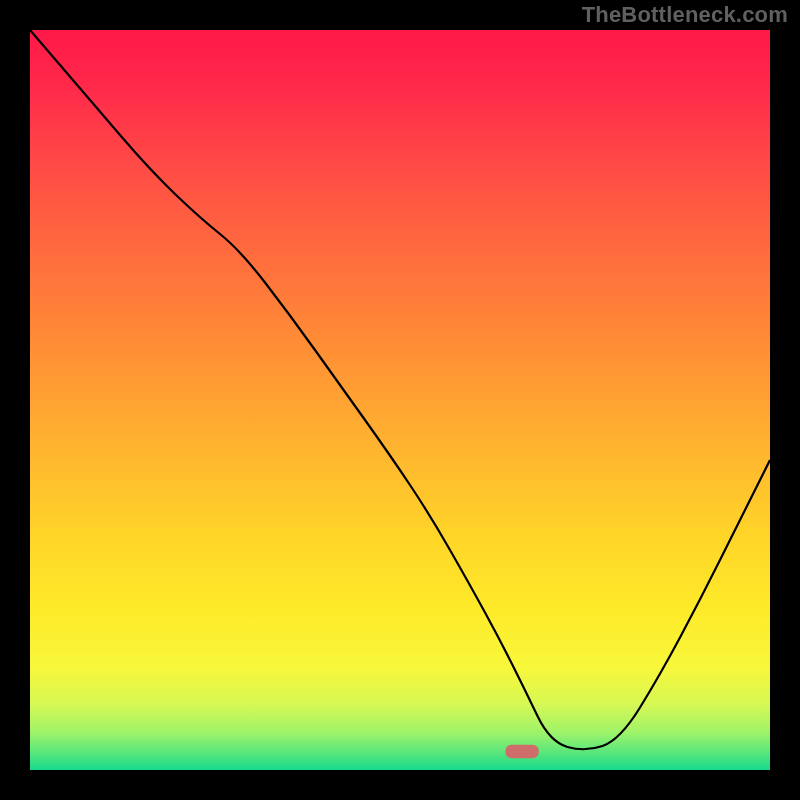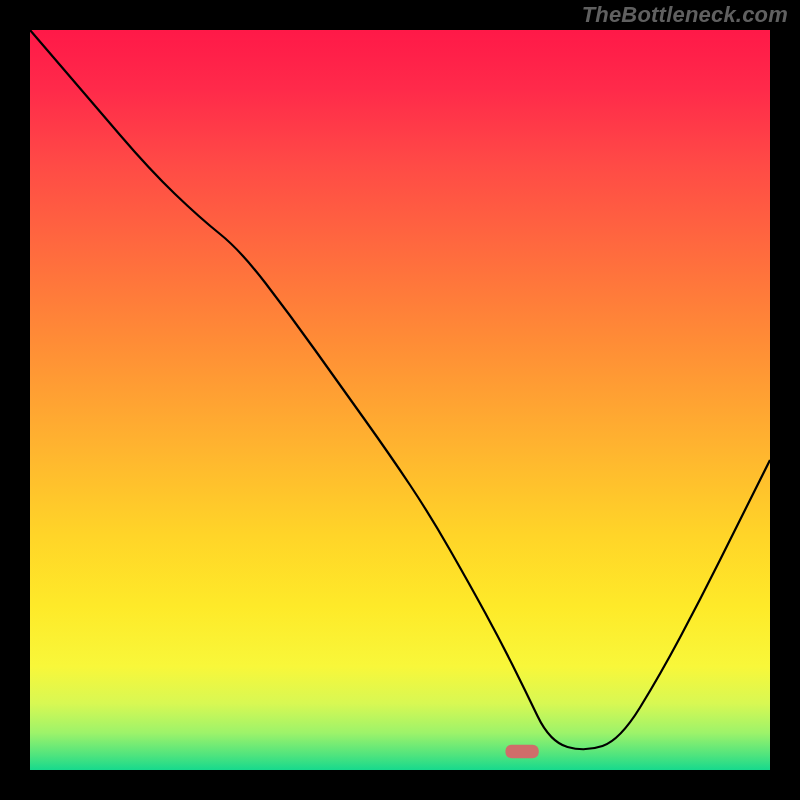--- a/index.html
+++ b/index.html
@@ -20,21 +20,20 @@
     background: #000;
   }
   .watermark {
     position: absolute;
     top: 2px;
     right: 12px;
     color: #606060;
     font-size: 22px;
     font-weight: bold;
     letter-spacing: 0.2px;
-    font-style: italic;
   }
   .plot {
     position: absolute;
     top: 30px;
     left: 30px;
     width: 740px;
     height: 740px;
   }
   .gradient-bg {
     position: absolute;

